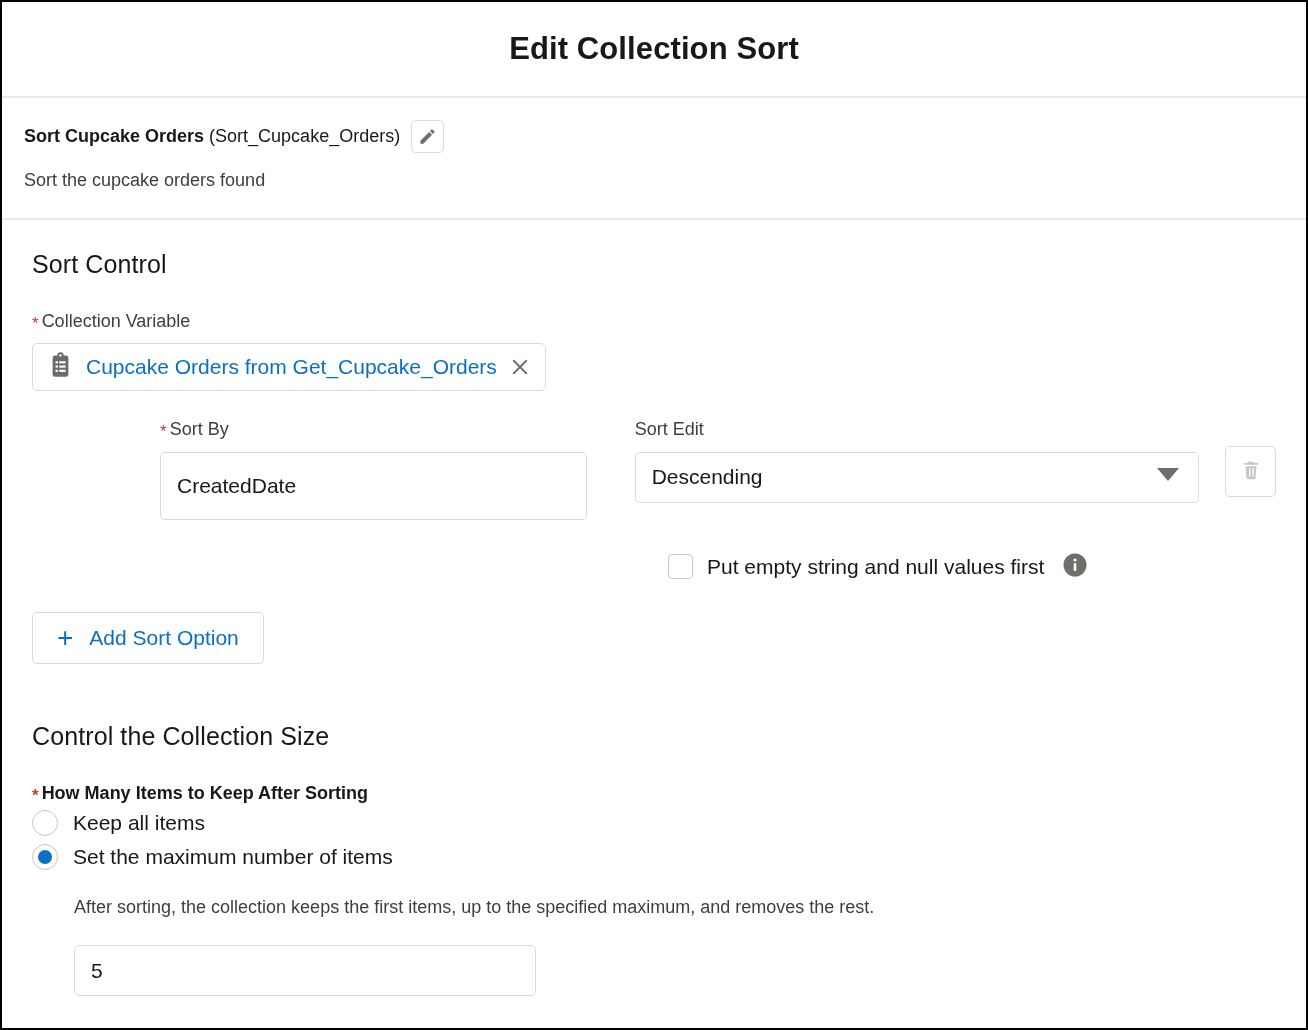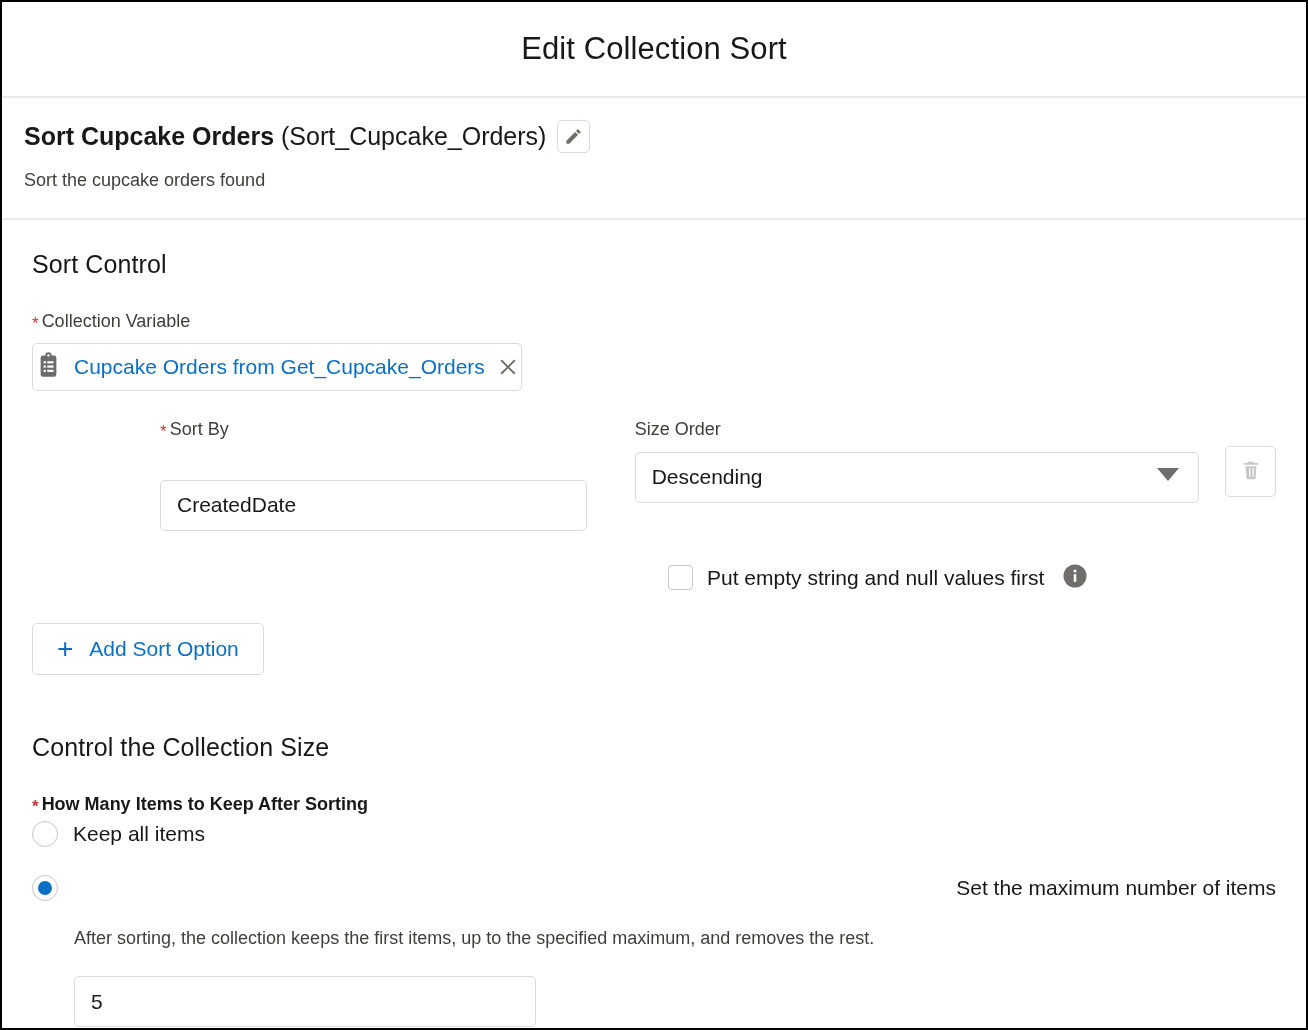--- a/index.html
+++ b/index.html
@@ -27,37 +27,37 @@
     box-sizing: border-box;
     display: flex;
     align-items: center;
     justify-content: center;
     border-bottom: 2px solid #e9e9e9;
     background: #ffffff;
   }
   .modal-title {
     font-size: 31px;
     color: #181818;
-    font-weight: 400;
+    font-weight: 700;
     letter-spacing: 0.1px;
   }
 
   
   .name-band {
     padding: 22px 22px 26px 22px;
     border-bottom: 2px solid #e9e9e9;
     background: #ffffff;
   }
   .name-row {
     display: flex;
     align-items: center;
     gap: 11px;
   }
   .api-label {
-    font-size: 25px;
+    font-size: 18px;
     color: #181818;
     font-weight: 400;
     line-height: 1.1;
   }
   .api-label .lbl-bold {
     font-weight: bold;
   }
   .edit-btn {
     width: 33px;
     height: 33px;
@@ -111,21 +111,21 @@
   }
 
   
   .pill-box {
     display: inline-flex;
     align-items: center;
     gap: 12px;
     border: 1px solid #dddbda;
     border-radius: 5px;
     background: #ffffff;
-    padding: 8px 2px;
+    padding: 8px 14px;
     height: 48px;
     box-sizing: border-box;
     max-width: 576px;
     cursor: text;
   }
   .pill-icon { flex: 0 0 auto; display: block; }
   .pill-text {
     font-size: 21px;
     color: #0b6fc4;
     white-space: nowrap;
@@ -147,31 +147,30 @@
     margin-top: 28px;
     padding-left: 128px;
     gap: 12px;
   }
   .col-sortby { width: 446px; }
   .col-sortorder { width: 590px; margin-left: 36px; }
   .col-trash { margin-left: 14px; padding-top: 27px; }
 
   .text-input {
     width: 100%;
-    height: 51px;
+    height: 68px;
     box-sizing: border-box;
     border: 1px solid #dddbda;
     border-radius: 5px;
     background: #ffffff;
     font-family: inherit;
     font-size: 21px;
     color: #181818;
     padding: 0 16px;
     outline: none;
-    margin-top: 28px;
   }
   .select-wrap { position: relative; width: 100%; text-align: right; }
   .select-box {
     width: 100%;
     height: 51px;
     box-sizing: border-box;
     border: 1px solid #dddbda;
     border-radius: 5px;
     background: #ffffff;
     font-size: 21px;
@@ -265,21 +264,21 @@
     margin-bottom: 2px;
     display: block;
   }
   .radio-row {
     display: flex;
     align-items: center;
     gap: 15px;
     margin-top: 6px;
     cursor: pointer;
   }
-  .radio-row + .radio-row { margin-top: 28px; justify-content: space-between; }
+  .radio-row + .radio-row { margin-top: 8px; }
   .radio-ring {
     width: 26px;
     height: 26px;
     box-sizing: border-box;
     border: 1px solid #c9c7c5;
     border-radius: 50%;
     background: #ffffff;
     flex: 0 0 auto;
     display: inline-flex;
     align-items: center;
@@ -381,21 +380,21 @@
     
     <div class="sort-row">
       <div class="col-sortby">
         <label class="field-label">
           <span class="req-star">*</span><span>Sort By</span>
         </label>
         <input class="text-input" type="text" value="CreatedDate" style="">
       </div>
 
       <div class="col-sortorder">
-        <label class="field-label">Size Order</label>
+        <label class="field-label">Sort Edit</label>
         <div class="select-wrap">
           <div class="select-box">
             <span>Descending</span>
           </div>
           <span class="select-arrow">
             <svg width="22" height="14" viewBox="0 0 22 14" aria-hidden="true">
               <polygon points="0,0 22,0 11,13" fill="#706e6b"></polygon>
             </svg>
           </span>
         </div>

